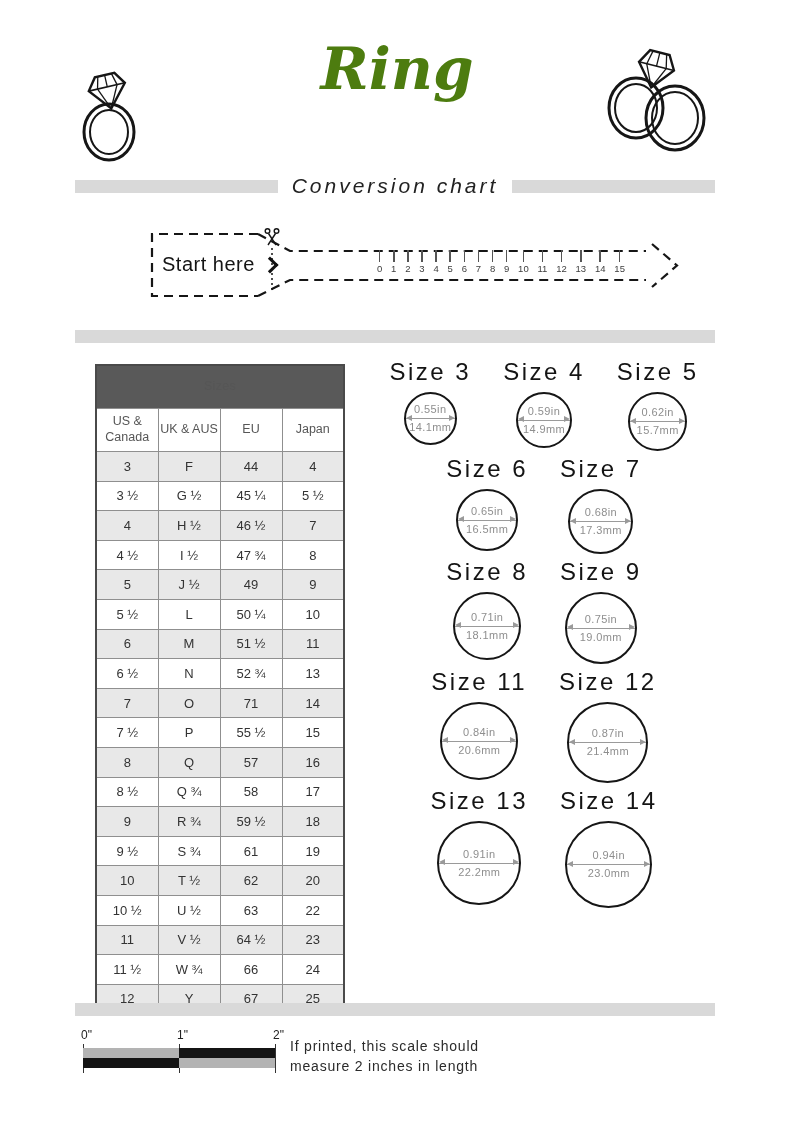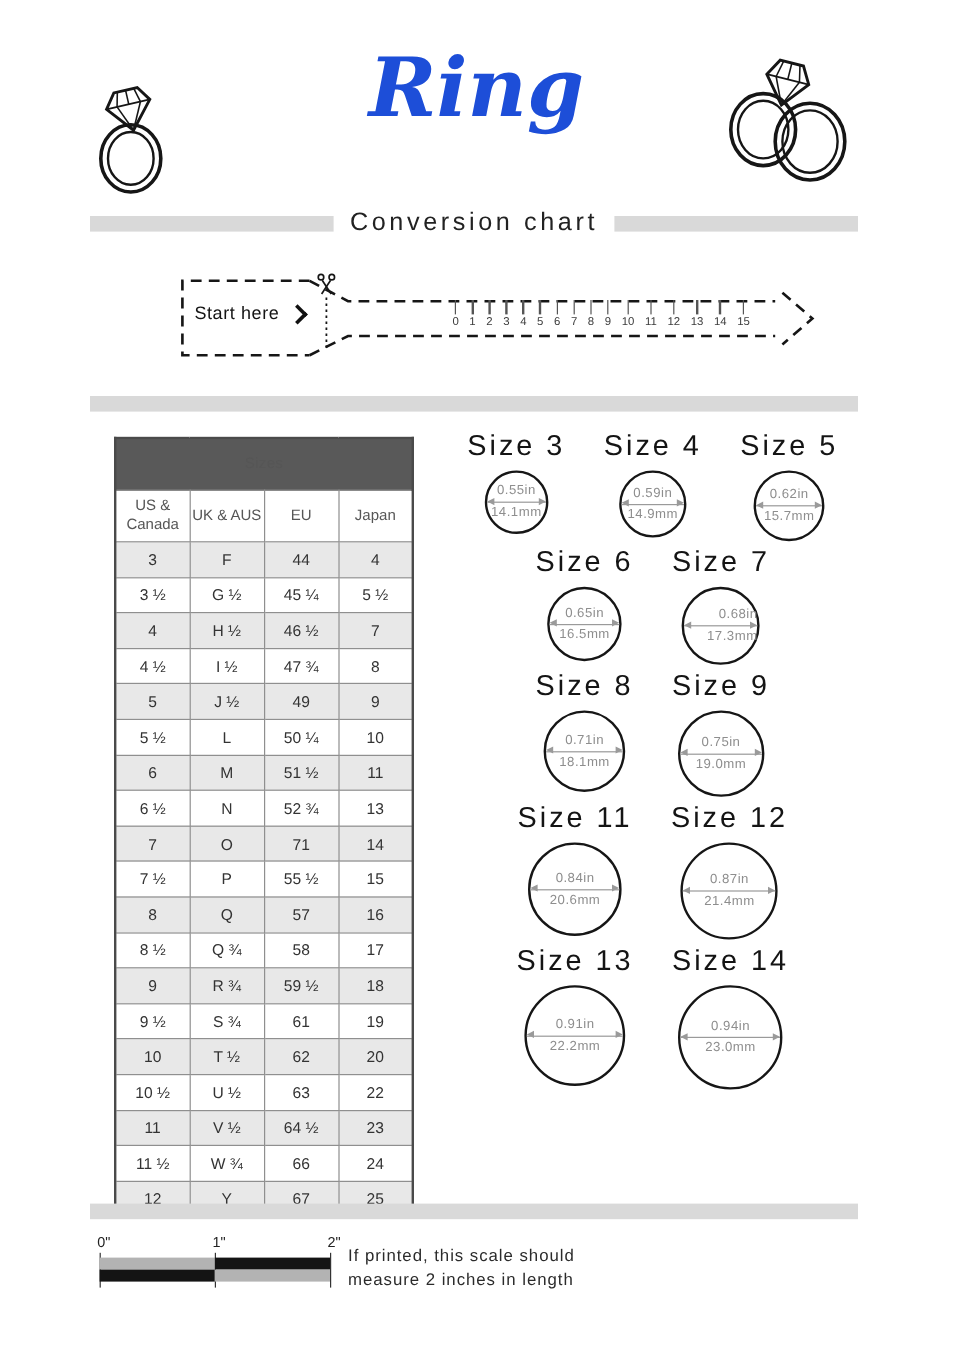--- a/index.html
+++ b/index.html
@@ -3,30 +3,30 @@
 <meta charset="utf-8">
 <style>
   html,body{margin:0;padding:0;background:#fff;}
   .page{position:relative;width:794px;height:1123px;background:#fff;overflow:hidden;
         font-family:"Liberation Sans",sans-serif;color:#1a1a1a;}
 
   
   .icon-ring-left{position:absolute;left:76px;top:68px;}
   .icon-rings-right{position:absolute;left:594px;top:42px;}
   .title-wrap{position:absolute;top:40px;left:0;right:0;display:flex;justify-content:center;align-items:baseline;}
-  .title-script{font-family:"DejaVu Serif",serif;font-style:italic;font-weight:600;font-size:68px;line-height:1;color:#1d4ed8;}
+  .title-script{font-family:"DejaVu Serif",serif;font-style:italic;font-weight:600;font-size:58px;line-height:1;color:#4d7c0f;}
   .title-main{font-size:54px;letter-spacing:7px;margin-left:14px;color:#141414;font-weight:400;}
 
-  .subtitle-row{position:absolute;left:75px;right:79px;top:174px;display:flex;align-items:center;gap:14px;}
+  .subtitle-row{position:absolute;left:75px;right:79px;top:174px;display:flex;align-items:center;gap:14px;font-style:italic;}
   .subtitle-bar{flex:1;height:13px;background:#d9d9d9;}
   .subtitle-text{font-size:21px;letter-spacing:3px;color:#222;white-space:nowrap;}
 
   
   .sizer-svg{position:absolute;left:140px;top:224px;}
-  .start-here{position:absolute;left:162px;top:253px;display:flex;align-items:center;font-size:15px;letter-spacing:0.5px;color:#141414;text-align:center;}
+  .start-here{position:absolute;left:162px;top:253px;display:flex;align-items:center;font-size:20px;letter-spacing:0.5px;color:#141414;text-align:center;}
   .chev{width:9px;height:9px;border-top:3px solid #111;border-right:3px solid #111;transform:rotate(45deg);margin-left:9px;margin-right:2px;}
   .ruler-ticks{position:absolute;left:377px;top:250px;width:248px;display:flex;justify-content:space-between;}
   .tick{display:flex;flex-direction:column;align-items:center;}
   .tick-line{width:1.5px;height:12px;background:#555;}
   .tick-num{font-size:9.5px;color:#3d3d3d;margin-top:1px;}
 
   
   .divider{position:absolute;left:75px;width:640px;height:13px;background:#d9d9d9;}
   .divider-top{top:330px;}
   .divider-bottom{top:1003px;}
@@ -357,21 +357,21 @@
         <div class="size-item">
     <div class="size-title">Size 6</div>
     <div class="ring-circle" style="width: 62px; height: 62px;">
       <div class="in-label">0.65in</div>
       <div class="dia-line"></div>
       <div class="mm-label">16.5mm</div>
     </div>
   </div>
         <div class="size-item">
     <div class="size-title">Size 7</div>
-    <div class="ring-circle" style="width: 65px; height: 65px; align-items: flex-end;">
+    <div class="ring-circle" style="width: 65px; height: 65px;">
       <div class="in-label">0.68in</div>
       <div class="dia-line"></div>
       <div class="mm-label">17.3mm</div>
     </div>
   </div>
       </div>
       <div class="circle-row">
         <div class="size-item">
     <div class="size-title">Size 8</div>
     <div class="ring-circle" style="width: 68px; height: 68px;">

